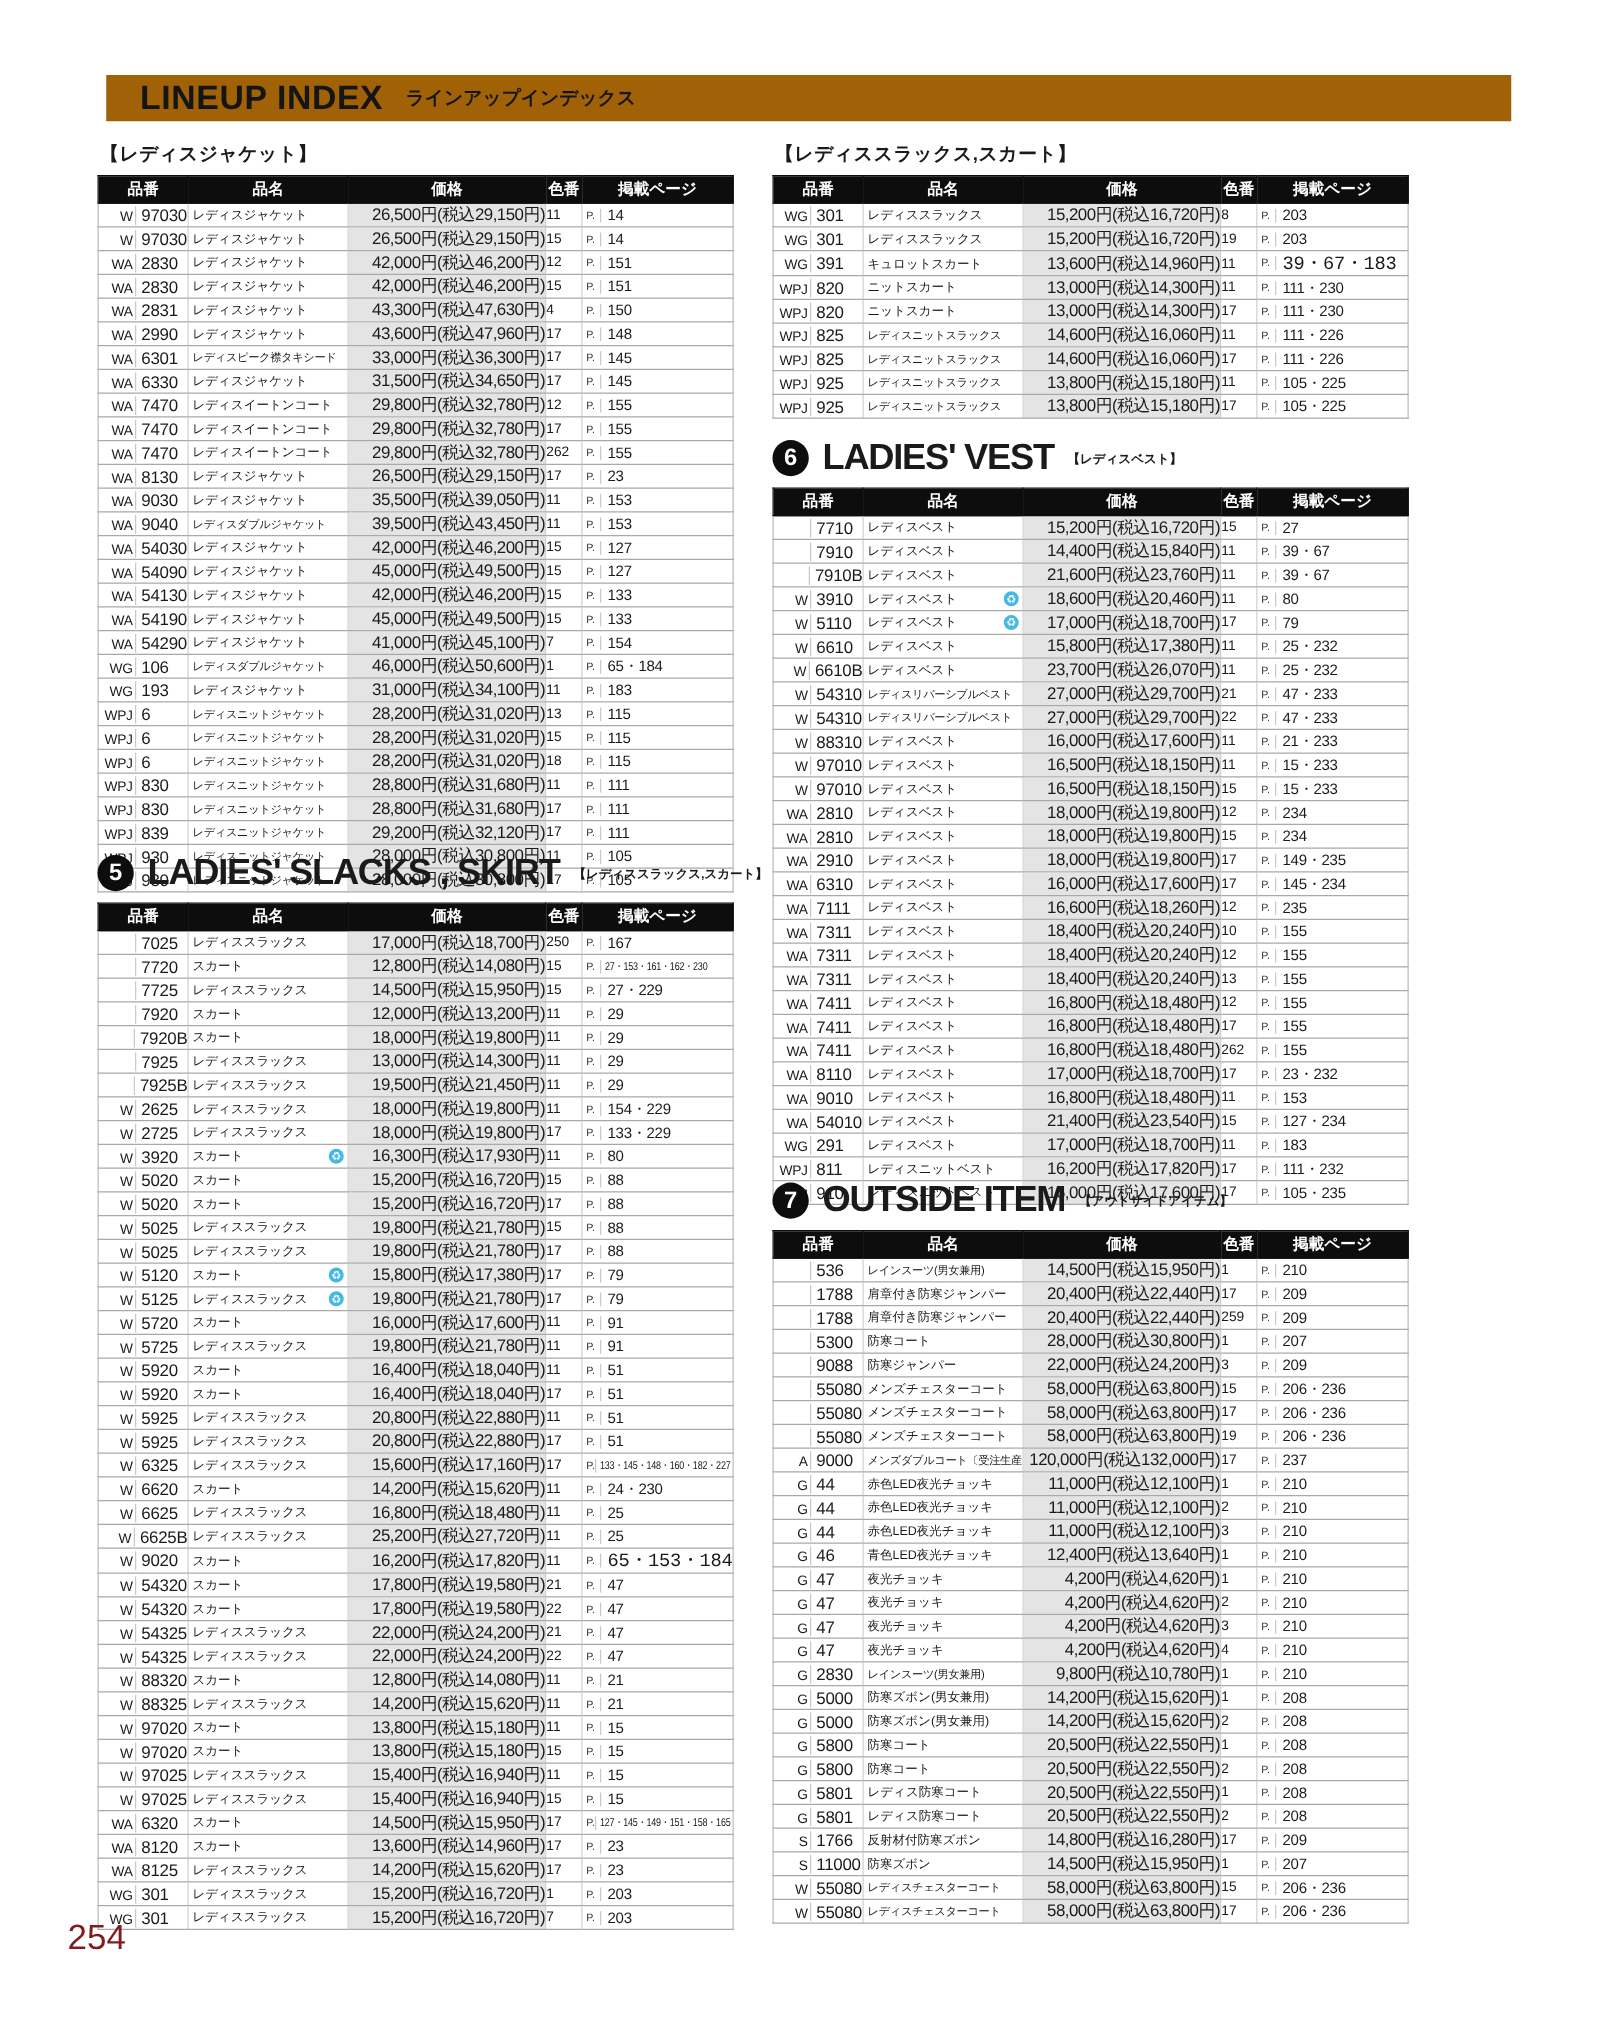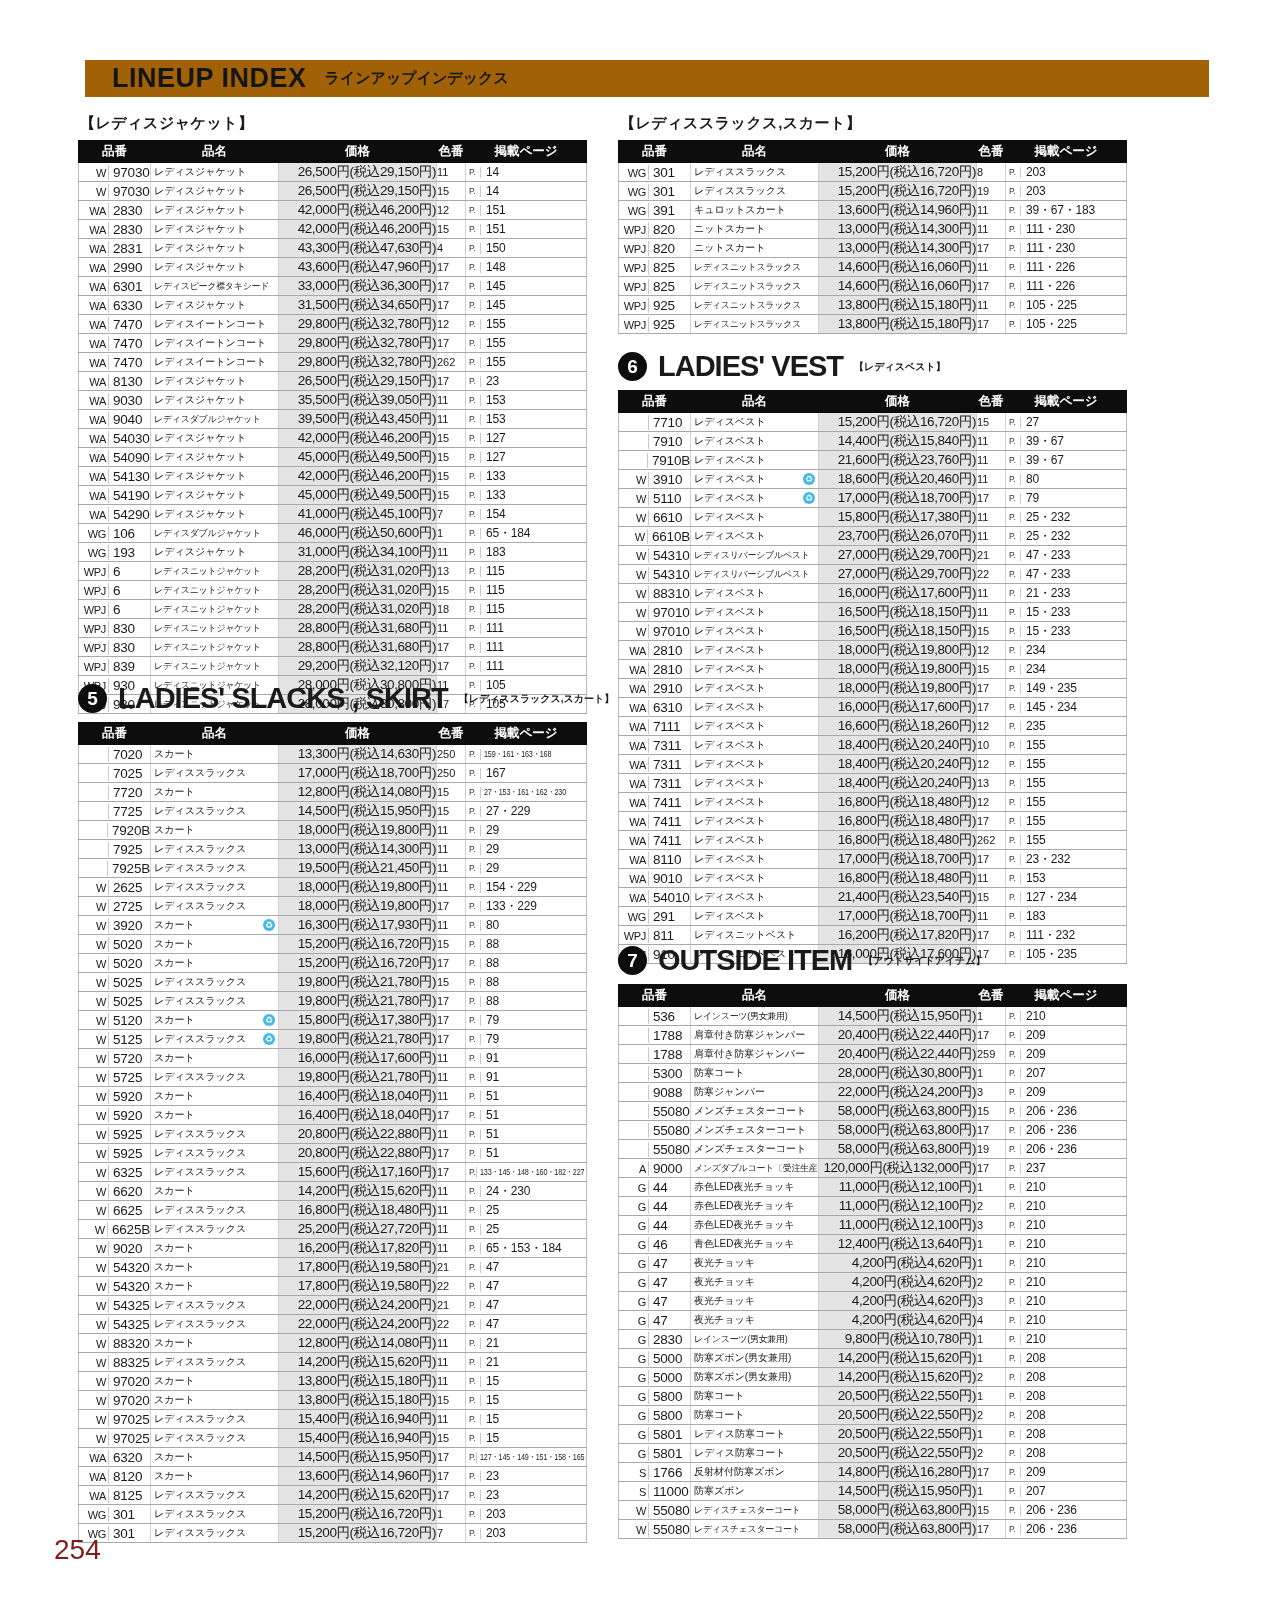--- a/index.html
+++ b/index.html
@@ -50,21 +50,21 @@
   .name-wrap .nm.sm{font-size:9px;letter-spacing:-.3px;}
   .eco{
     margin-left:auto;width:12px;height:12px;border-radius:50%;flex:0 0 12px;
     background:#45b9e6;color:#fff;font-size:9px;line-height:12px;text-align:center;
   }
   td.c-price{background:#e4e4e5;font-size:13.5px;text-align:right;padding-right:4px;white-space:nowrap;letter-spacing:-.4px;}
   td.c-color{font-size:11px;padding-left:3px;}
   .page-wrap{display:flex;align-items:center;padding-left:3px;}
   .page-wrap .pp{font-size:8.5px;width:11px;border-right:1px solid #c9c9c9;padding-bottom:1px;color:#333;}
   .page-wrap .pg{font-size:12px;margin-left:5px;white-space:nowrap;letter-spacing:-.2px;}
-  .page-wrap .pg.mid{font-size:12px;}
+  .page-wrap .pg.mid{font-size:15px;font-family:Liberation Mono, monospace;}
   .page-wrap .pg.tight{font-size:9px;margin-left:3px;transform:scaleX(.8);transform-origin:left center;}
 
   .page-num{position:absolute;left:54px;top:1534px;font-size:28px;color:#7f1d1d;}
 
   
   #sec-jacket{left:78px;top:114px;}
   #sec-slacks{left:78px;top:682px;}
   #sec-slacks-cont{left:618px;top:114px;}
   #sec-vest{left:618px;top:350px;}
   #sec-outside{left:618px;top:944px;}
@@ -731,41 +731,20 @@
       <th>価格</th>
       <th>色番</th>
       <th>掲載ページ</th>
     </tr>
       </thead>
     <tbody>
         <tr>
           <td class="c-code">
             <div class="code-wrap">
               <span class="pre"></span>
-              <span class="num">7020</span>
-            </div>
-          </td>
-          <td class="c-name">
-            <div class="name-wrap">
-              <span class="nm">スカート</span>
-            </div>
-          </td>
-          <td class="c-price">13,300円(税込14,630円)</td>
-          <td class="c-color">250</td>
-          <td class="c-page">
-            <div class="page-wrap">
-              <span class="pp">P.</span>
-              <span class="pg tight">159・161・163・168</span>
-            </div>
-          </td>
-        </tr>
-        <tr>
-          <td class="c-code">
-            <div class="code-wrap">
-              <span class="pre"></span>
               <span class="num">7025</span>
             </div>
           </td>
           <td class="c-name">
             <div class="name-wrap">
               <span class="nm">レディススラックス</span>
             </div>
           </td>
           <td class="c-price">17,000円(税込18,700円)</td>
           <td class="c-color">250</td>
@@ -808,20 +787,41 @@
             <div class="name-wrap">
               <span class="nm">レディススラックス</span>
             </div>
           </td>
           <td class="c-price">14,500円(税込15,950円)</td>
           <td class="c-color">15</td>
           <td class="c-page">
             <div class="page-wrap">
               <span class="pp">P.</span>
               <span class="pg">27・229</span>
+            </div>
+          </td>
+        </tr>
+        <tr>
+          <td class="c-code">
+            <div class="code-wrap">
+              <span class="pre"></span>
+              <span class="num">7920</span>
+            </div>
+          </td>
+          <td class="c-name">
+            <div class="name-wrap">
+              <span class="nm">スカート</span>
+            </div>
+          </td>
+          <td class="c-price">12,000円(税込13,200円)</td>
+          <td class="c-color">11</td>
+          <td class="c-page">
+            <div class="page-wrap">
+              <span class="pp">P.</span>
+              <span class="pg">29</span>
             </div>
           </td>
         </tr>
         <tr>
           <td class="c-code">
             <div class="code-wrap">
               <span class="pre"></span>
               <span class="num">7920B</span>
             </div>
           </td>

